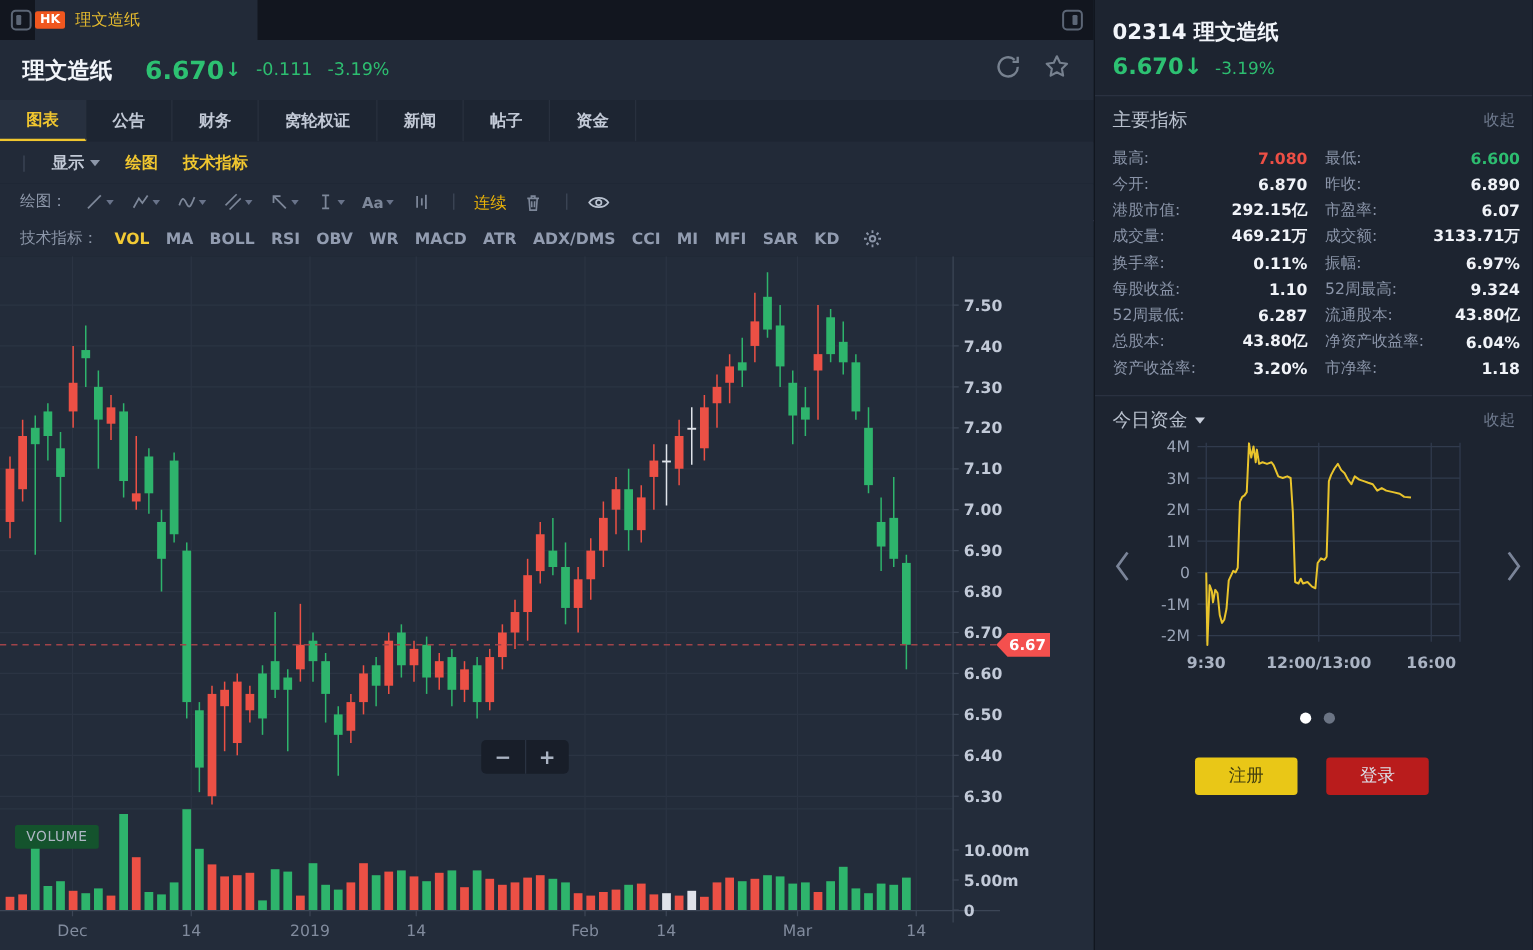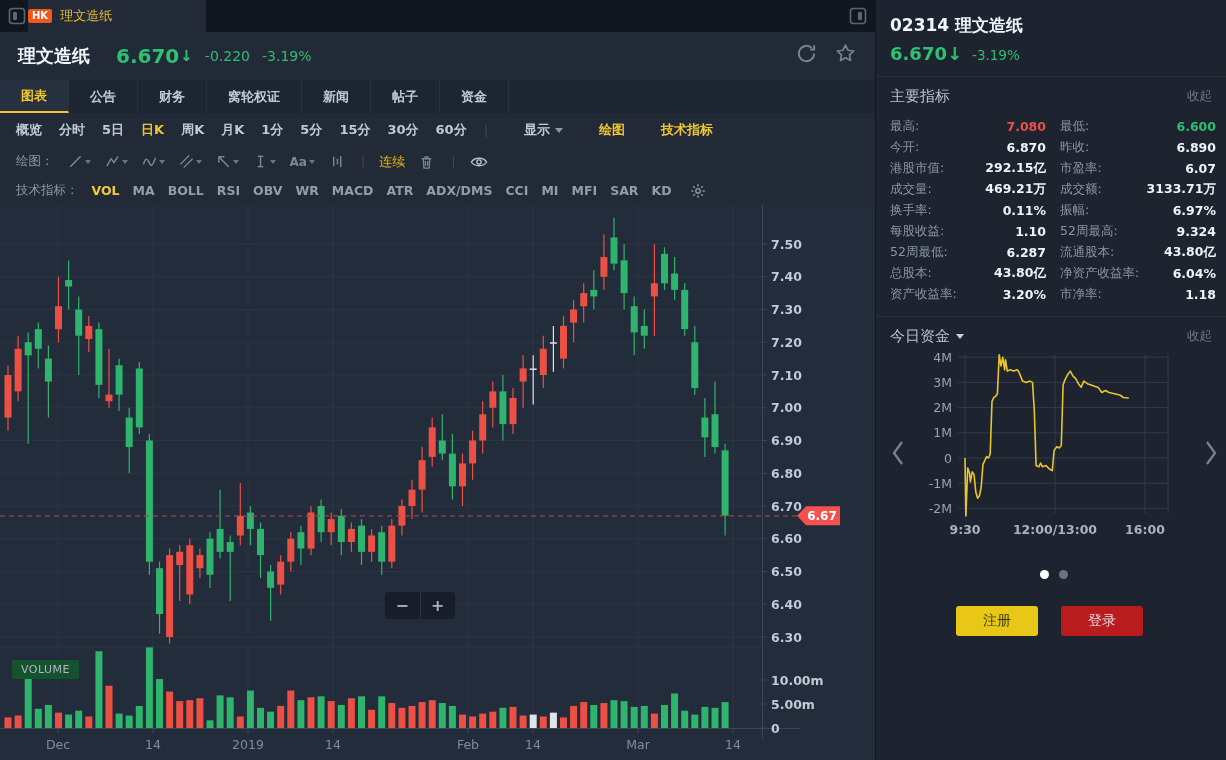--- a/index.html
+++ b/index.html
@@ -31,21 +31,21 @@
           padding:0 21px;color:#c2c9d6;font-size:13px;font-weight:bold;cursor:pointer;
           border-right:1px solid #28303e;box-sizing:border-box;}
   .navtab.active{color:#f0c62f;background:#27303f;border-bottom:2px solid #f0c62f;}
   
   .periodrow{position:absolute;left:0;top:113px;width:875px;height:34px;background:#222a38;
              display:flex;align-items:center;border-bottom:1px solid #1a202c;}
   .period{margin-left:17px;color:#c2c9d6;font-size:13px;font-weight:bold;cursor:pointer;}
   .period:first-child{margin-left:16px;}
   .period.active{color:#f0c62f;}
   .vdiv{color:#3c4656;margin-left:17px;}
-  .ctrl-item{margin-left:36px;color:#c2c9d6;font-size:13px;font-weight:bold;cursor:pointer;display:flex;align-items:center;gap:5px;}
+  .ctrl-item{margin-left:20px;color:#c2c9d6;font-size:13px;font-weight:bold;cursor:pointer;display:flex;align-items:center;gap:5px;}
   .ctrl-item.yellow{color:#f0c62f;}
   .caret{width:0;height:0;border-left:4px solid transparent;border-right:4px solid transparent;
          border-top:5px solid #8d97a9;display:inline-block;}
   
   .drawrow{position:absolute;left:0;top:147px;width:875px;height:29px;background:#222a38;
            display:flex;align-items:center;border-bottom:1px solid #c4b5fd;color:#7d8799;}
   .drawrow .label{margin-left:16px;color:#8d97a9;font-size:12.5px;}
   .tool{display:flex;align-items:center;gap:2px;margin-left:14px;cursor:pointer;}
   .tool .caret{border-left-width:3.5px;border-right-width:3.5px;border-top-width:4.5px;border-top-color:#69738a;}
   .cont-label{margin-left:14px;color:#eab308;font-size:13px;cursor:pointer;}
@@ -116,21 +116,21 @@
         <rect x="1.5" y="1.5" width="15" height="15" rx="3" fill="none" stroke="#5c6676" stroke-width="1.6"></rect>
         <rect x="9" y="5" width="4" height="8" rx="1" fill="#5c6676"></rect>
       </svg>
     </div>
   </div>
 
   <div class="titlebar">
     <span class="stock-name">理文造纸</span>
     <span class="price-big">6.670</span>
     <span class="price-arrow">↓</span>
-    <span class="price-chg">-0.220</span>
+    <span class="price-chg">-0.111</span>
     <span class="price-chg">-3.19%</span>
     <div class="title-icons">
       <span>
         <svg width="23" height="23" viewBox="0 0 24 24" fill="none" stroke="#77818f" stroke-width="2">
           <path d="M20 12a8 8 0 1 1-2.6-5.9"></path>
             <path d="M20 3.5v4.3h-4.3" fill="none"></path>
         </svg>
       </span>
       <span>
         <svg width="23" height="23" viewBox="0 0 24 24" fill="none" stroke="#77818f" stroke-width="1.8">
@@ -144,33 +144,20 @@
       <div class="navtab active">图表</div>
       <div class="navtab">公告</div>
       <div class="navtab">财务</div>
       <div class="navtab">窝轮权证</div>
       <div class="navtab">新闻</div>
       <div class="navtab">帖子</div>
       <div class="navtab">资金</div>
     </div>
 
   <div class="periodrow">
-    <span id="periods" style="display:flex;align-items:center;">
-        <span class="period">概览</span>
-        <span class="period">分时</span>
-        <span class="period">5日</span>
-        <span class="period active">日K</span>
-        <span class="period">周K</span>
-        <span class="period">月K</span>
-        <span class="period">1分</span>
-        <span class="period">5分</span>
-        <span class="period">15分</span>
-        <span class="period">30分</span>
-        <span class="period">60分</span>
-      </span>
     <span class="vdiv">|</span>
     <span class="ctrl-item">
       <span>显示</span>
         <span class="caret"></span>
     </span>
     <span class="ctrl-item yellow">绘图</span>
     <span class="ctrl-item yellow">技术指标</span>
   </div>
 
   <div class="drawrow">

